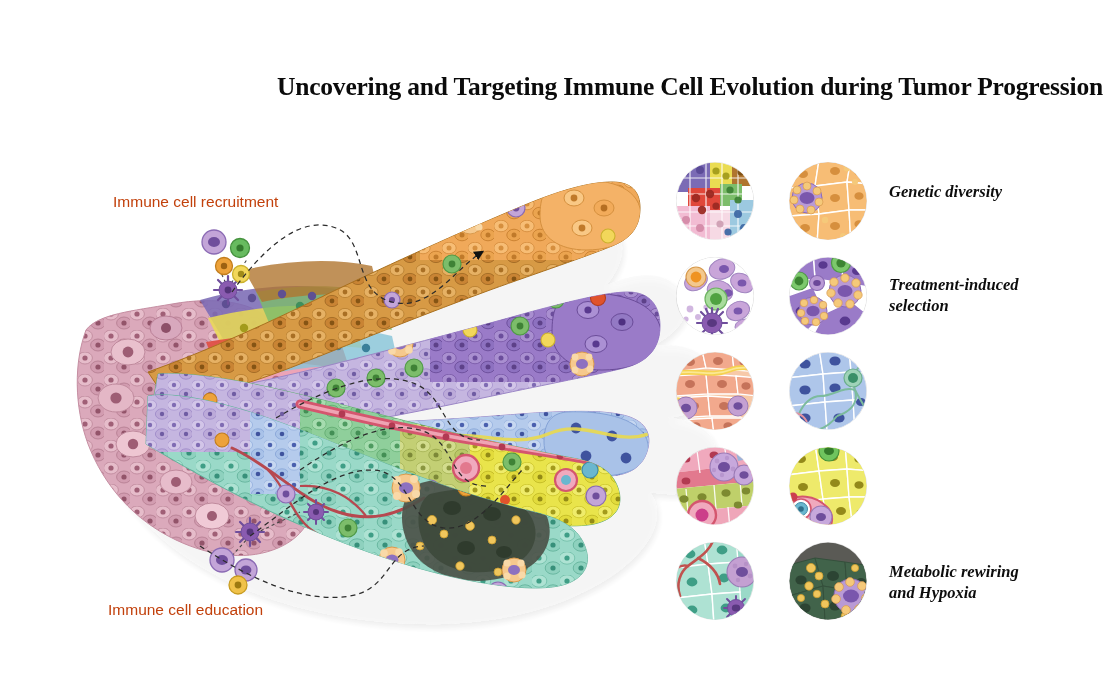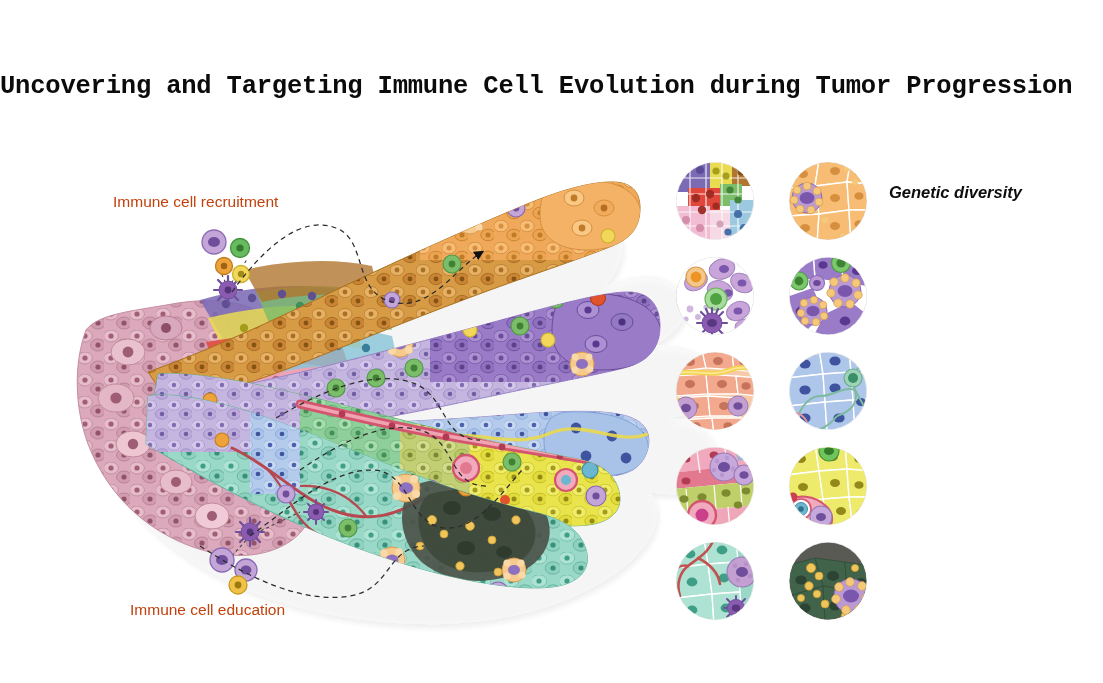--- a/index.html
+++ b/index.html
@@ -2,47 +2,47 @@
 <html><head>
 <meta charset="utf-8">
 <title>Figure</title>
 <style>
   html,body{margin:0;padding:0;background:#ffffff;}
   body{width:1103px;height:683px;position:relative;overflow:hidden;
        font-family:"Liberation Sans",sans-serif;color:#111;}
   #fig{position:absolute;inset:0;width:1103px;height:683px;}
 
   .title{
-    position:absolute; left:0; top:72px; width:1103px; text-align:left;
-    font-family:Liberation Mono, monospace;
+    position:absolute; left:0; top:72px; width:1103px; text-align:right;
+    font-family:Liberation Serif, serif;
     font-weight:bold; font-size:25.5px; letter-spacing:-0.2px; color:#0b0b0b;
     white-space:nowrap;
   }
 
   .annot{
     position:absolute;
     font-family:"Liberation Sans",sans-serif;
     font-size:15.5px; color:#c2410c; line-height:1.28; white-space:pre-line;
   }
   #annot-recruitment{ left:113px; top:192px; }
-  #annot-education{  left:130px; top:600px; }
+  #annot-education{  left:108px; top:600px; }
   #annot-wound{
     left:14px; top:377px; width:104px;
     background:rgba(255,255,255,0.82);
     padding:2px 3px; border-radius:2px;
   }
   .circ{
     position:absolute; width:78px; height:78px; border-radius:50%;
     overflow:hidden; box-shadow:0 0 0 0.6px rgba(190,190,190,0.55) inset;
   }
   .circ svg{display:block;width:78px;height:78px;}
 
   .panel-label{
     position:absolute; left:889px; width:212px;
-    font-family:Liberation Sans, sans-serif;
+    font-family:Liberation Serif, serif;
     font-weight:bold; font-style:italic;
     font-size:16.5px; line-height:1.27; color:#0d0d0d;
     white-space:pre-line;
   }
 
   .leaf-svg{position:absolute;left:0;top:0;}
 </style>
 </head>
 <body>
 
@@ -1154,14 +1154,18 @@
               <circle cx="-5" cy="14" r="4.4"></circle>
             <circle cx="-15" cy="3" r="4.4"></circle>
           </g>
           <ellipse rx="8" ry="6.4" fill="#7a57ad"></ellipse>
         </g>
       </g>
     </svg>
   </div>
 
   <div class="panel-label" style="top:182px;">Genetic diversity</div>
+  <div class="panel-label" style="top:275px;">Treatment-induced
+selection</div>
+  <div class="panel-label" style="top:562px;">Metabolic rewiring
+and Hypoxia</div>
 
 </div>
 
 </body></html>

